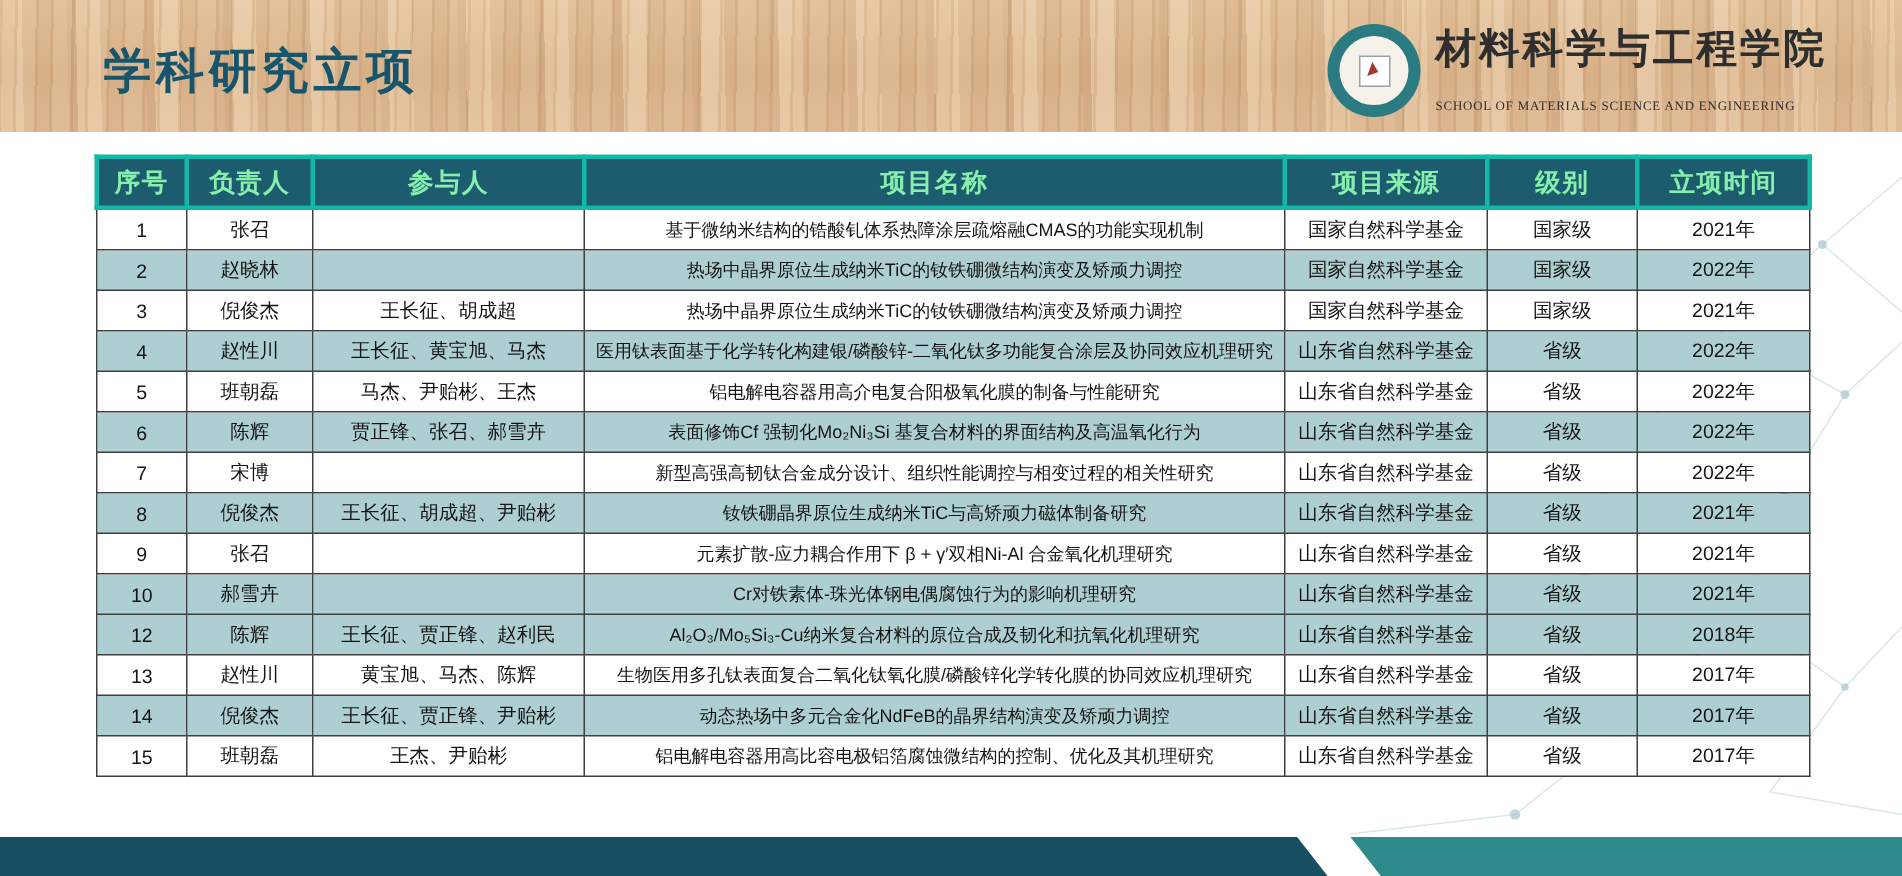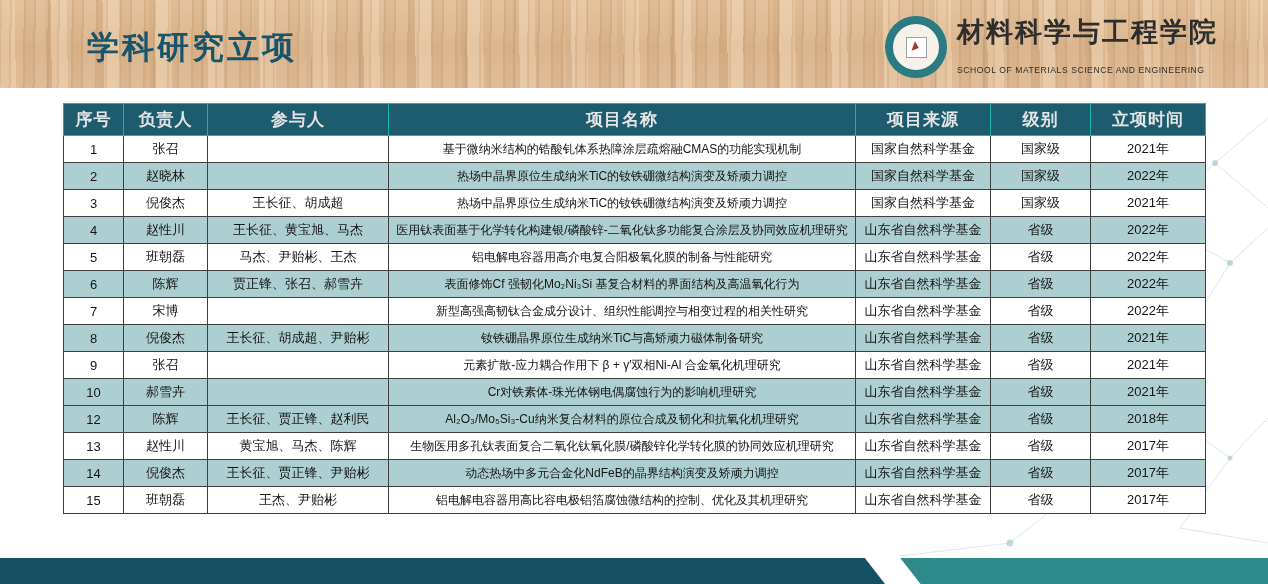--- a/index.html
+++ b/index.html
@@ -17,29 +17,29 @@
     background-image:
       repeating-linear-gradient(91deg,
         rgba(150,100,55,0.12) 0 2px, rgba(0,0,0,0) 2px 10px,
         rgba(165,115,65,0.14) 10px 12px, rgba(255,245,225,0.10) 12px 24px),
       repeating-linear-gradient(89deg,
         rgba(255,236,208,0.28) 0 16px, rgba(0,0,0,0) 16px 46px,
         rgba(140,95,55,0.08) 46px 52px),
       linear-gradient(180deg,#e0bd95 0%, #d7b087 55%, #dcb690 100%);
   }
   .page-title{
-    position:absolute;left:87px;top:26px;margin:0;
+    position:absolute;left:69px;top:26px;margin:0;
     font-size:32px;font-weight:bold;color:#17556d;
     letter-spacing:3px;
     text-align:center;
   }
   
   .logo-group{
     position:absolute;right:50px;top:16px;
-    display:flex;align-items:center;gap:10px;
+    display:flex;align-items:center;gap:10px;font-family:Liberation Serif, serif;
   }
   .seal{
     width:62px;height:62px;border-radius:50%;
     background:#2a7b82;
     display:flex;align-items:center;justify-content:center;
     flex:0 0 auto;
   }
   .seal-inner{
     width:46px;height:46px;border-radius:50%;
     background:#f6f2ea;
@@ -70,24 +70,24 @@
   .net{position:absolute;left:0;top:88px;pointer-events:none;}
   
   .tbl-wrap{
     position:absolute;left:63px;top:103px;width:1142px;
   }
   table.data{
     width:100%;border-collapse:collapse;table-layout:fixed;
     font-size:13px;color:#151515;
   }
   table.data th{
-    background:#1d5c6f;color:#e5e5e5;
+    background:#1d5c6f;color:#86efac;
     font-size:17px;font-weight:bold;
     height:31px;padding:0 2px;
-    border:1px solid #14b8a6;
+    border:3px solid #14b8a6;
     letter-spacing:1px;
   }
   table.data td{
     height:26px;padding:0 3px;
     border:1px solid #3f3f3f;
     text-align:center;
     white-space:nowrap;overflow:hidden;
     background:#ffffff;
   }
   table.data td.project{font-size:12px;}

